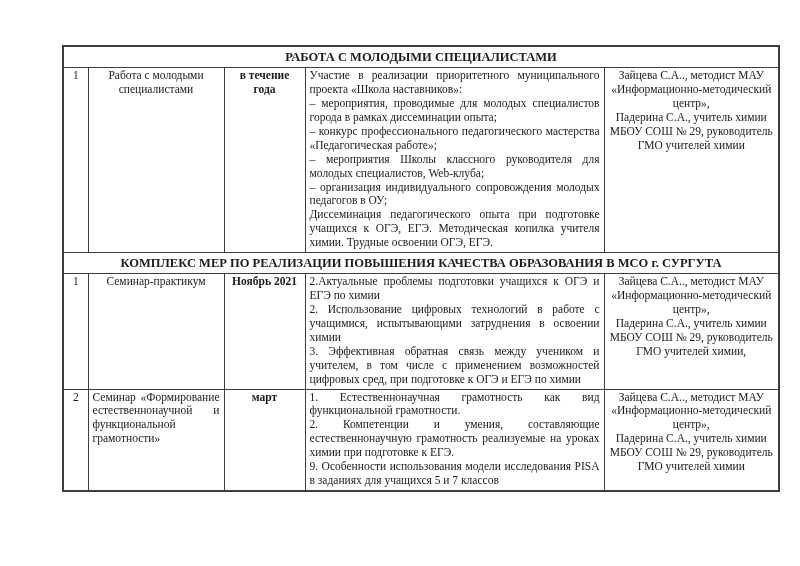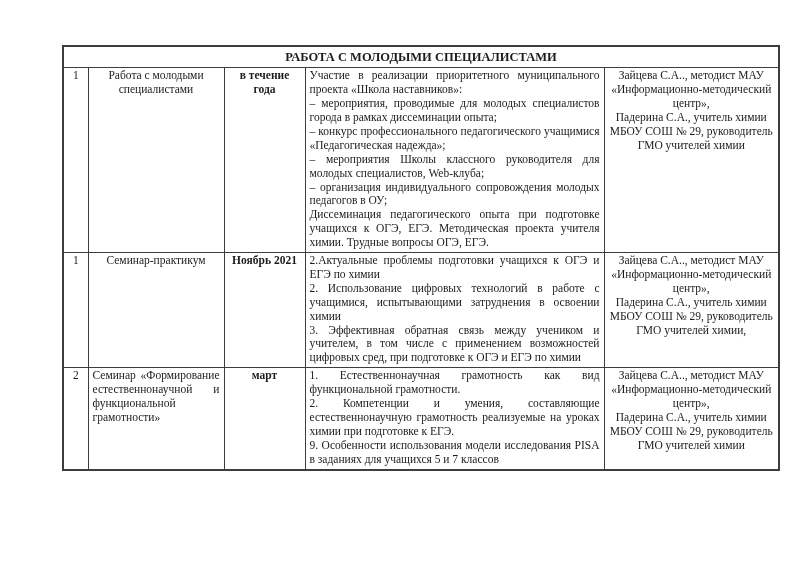--- a/index.html
+++ b/index.html
@@ -73,31 +73,34 @@
         <td colspan="5">РАБОТА С МОЛОДЫМИ СПЕЦИАЛИСТАМИ</td>
       </tr>
 
       <tr class="row-a">
         <td class="num-cell">1</td>
         <td class="name-cell-center">Работа с молодыми специалистами</td>
         <td class="date-cell">в течение года</td>
         <td class="content-cell">
           <div class="para">Участие в реализации приоритетного муниципального проекта «Школа наставников»:</div>
           <div class="para">– мероприятия, проводимые для молодых специалистов города в рамках диссеминации опыта;</div>
-          <div class="para">– конкурс профессионального педагогического учащимися «Педагогическая надежда»;</div>
+          <div class="para">– конкурс профессионального педагогического мастерства «Педагогическая работе»;</div>
           <div class="para">– мероприятия Школы классного руководителя для молодых специалистов, Web-клуба;</div>
           <div class="para">– организация индивидуального сопровождения молодых педагогов в ОУ;</div>
-          <div class="para">Диссеминация педагогического опыта при подготовке учащихся к ОГЭ, ЕГЭ. Методическая проекта учителя химии. Трудные вопросы ОГЭ, ЕГЭ.</div>
+          <div class="para">Диссеминация педагогического опыта при подготовке учащихся к ОГЭ, ЕГЭ. Методическая копилка учителя химии. Трудные освоении ОГЭ, ЕГЭ.</div>
         </td>
         <td class="resp-cell">
           <div class="para">Зайцева С.А.., методист МАУ «Информационно-методический центр»,</div>
           <div class="para">Падерина С.А., учитель химии МБОУ СОШ № 29, руководитель ГМО учителей химии</div>
         </td>
       </tr>
 
+      <tr class="section-header-row">
+        <td colspan="5">КОМПЛЕКС МЕР ПО РЕАЛИЗАЦИИ ПОВЫШЕНИЯ КАЧЕСТВА ОБРАЗОВАНИЯ В МСО г. СУРГУТА</td>
+      </tr>
 
       <tr class="row-b">
         <td class="num-cell">1</td>
         <td class="name-cell-center">Семинар-практикум</td>
         <td class="date-cell">Ноябрь 2021</td>
         <td class="content-cell">
           <div class="para">2.Актуальные проблемы подготовки учащихся к ОГЭ и ЕГЭ по химии</div>
           <div class="para">2. Использование цифровых технологий в работе с учащимися, испытывающими затруднения в освоении химии</div>
           <div class="para">3. Эффективная обратная связь между учеником и учителем, в том числе с применением возможностей цифровых сред, при подготовке к ОГЭ и ЕГЭ по химии</div>
         </td>

